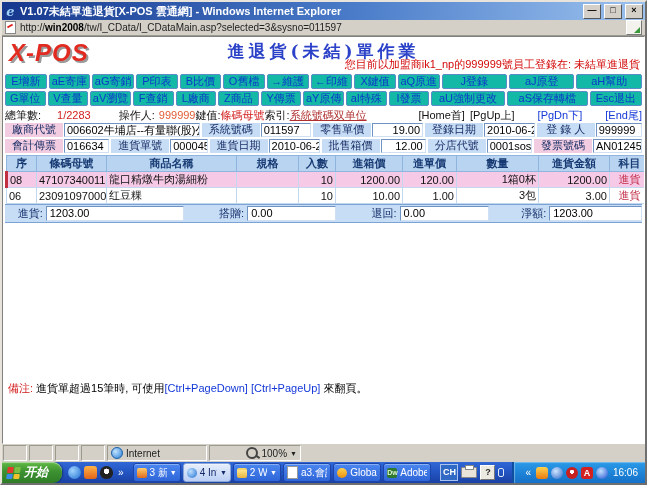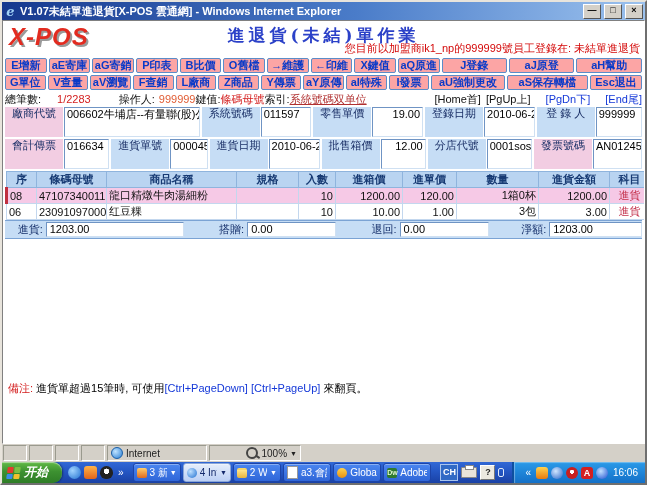--- a/index.html
+++ b/index.html
@@ -31,34 +31,34 @@
     display:flex;flex-direction:column;padding:0 2px;overflow:hidden;position:relative;}
   .page-header{height:36px;position:relative;flex:0 0 auto;}
   .logo{position:absolute;left:4px;top:2px;font-size:24px;font-weight:900;font-style:italic;
     color:#e22b20;letter-spacing:1px;text-shadow:2px 2px 0 #9a9a9a;}
   .page-title{position:absolute;left:0;right:0;top:3px;text-align:center;color:#2b41c8;
     font-family:"DejaVu Serif","Liberation Serif",serif;font-weight:bold;font-size:17px;letter-spacing:4px;}
   .login-notice{position:absolute;right:2px;bottom:1px;color:#d40808;font-size:11px;}
 
   
   .tb-row{display:flex;gap:2px;margin:1px 0;flex:0 0 auto;}
-  .tbtn{flex:1;height:13px;line-height:13px;text-align:center;background:#fca5a5;color:#0a3ac8;
-    border:1px solid #5b8cc8;border-radius:2px;font-size:11px;white-space:nowrap;overflow:hidden;font-weight:bold;}
+  .tbtn{flex:1;height:13px;line-height:13px;text-align:center;background:#14b8a6;color:#0a3ac8;
+    border:1px solid #5b8cc8;border-radius:2px;font-size:11px;white-space:nowrap;overflow:hidden;}
   .r1 .w{flex:1.6;} .r2 .w1{flex:1.85;} .r2 .w2{flex:2.05;} .r2 .w3{flex:1.3;}
 
   
   .info-line{height:14px;line-height:14px;display:flex;font-size:11px;color:#111;
     white-space:nowrap;flex:0 0 auto;margin:1px 0;}
   .info-line .red{color:#d42020;} .info-line .orange{color:#e05c34;}
   .info-line .darkred{color:#b03030;text-decoration:underline;}
   .info-line .sp{}
-  .paging{margin-left:auto;} .pg-b{color:#111;margin-left:2px;} .pg-l{color:#1438d8;margin-left:12px;}
-
-  
-  .form-row{display:flex;height:30px;line-height:13px;margin-bottom:2px;flex:0 0 auto;}
+  .paging{margin-left:auto;} .pg-b{color:#111;margin-left:2px;} .pg-l{color:#1438d8;margin-left:20px;}
+
+  
+  .form-row{display:flex;height:14px;line-height:13px;margin-bottom:2px;flex:0 0 auto;}
   .flabel{width:58px;flex:0 0 auto;text-align:center;background:#c6ddf5;color:#1a2f66;margin-right:1px;overflow:hidden;white-space:nowrap;}
   .flabel.pink{background:#f2cde2;}
   .fval{background:#fff;border:1px solid;border-color:#6f94c4 #cfe0f2 #cfe0f2 #6f94c4;
     padding:0 2px;margin-right:2px;overflow:hidden;white-space:nowrap;flex:1;}
   .fval.num{text-align:right;}
   .fval.wide{flex:2.9;} .fval.last{margin-right:0;}
 
   
   table.grid{width:100%;border-collapse:collapse;table-layout:fixed;font-size:11px;flex:0 0 auto;}
   .grid th{background:#b9d4f1;color:#173a73;font-weight:bold;height:13px;
@@ -148,20 +148,25 @@
 <div class="window">
 
   <div class="titlebar">
     <span class="ie-e">e</span>
     <span class="wtitle">V1.07未結單進退貨[X-POS 雲通網] - Windows Internet Explorer</span>
     <span class="winbtn">—</span>
     <span class="winbtn">□</span>
     <span class="winbtn">×</span>
   </div>
 
+  <div class="addressbar">
+    <span class="page-ico"></span>
+    <span class="url"><span>http://</span><b>win2008</b><span>/tw/I_CData/I_CDataMain.asp?selected=3&amp;sysno=011597</span></span>
+    <span class="go-btn"></span>
+  </div>
 
   <div class="content">
 
     <div class="page-header">
       <div class="logo">X-POS</div>
       <div class="page-title">進退貨(未結)單作業</div>
       <div class="login-notice">您目前以加盟商ik1_np的999999號員工登錄在: 未結單進退貨</div>
     </div>
 
     <div class="tb-row r1">

